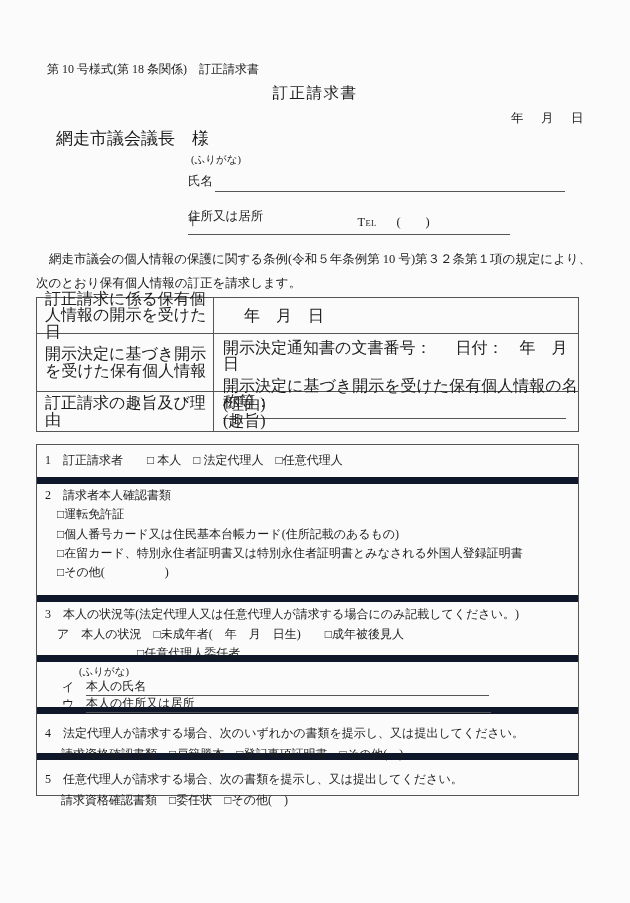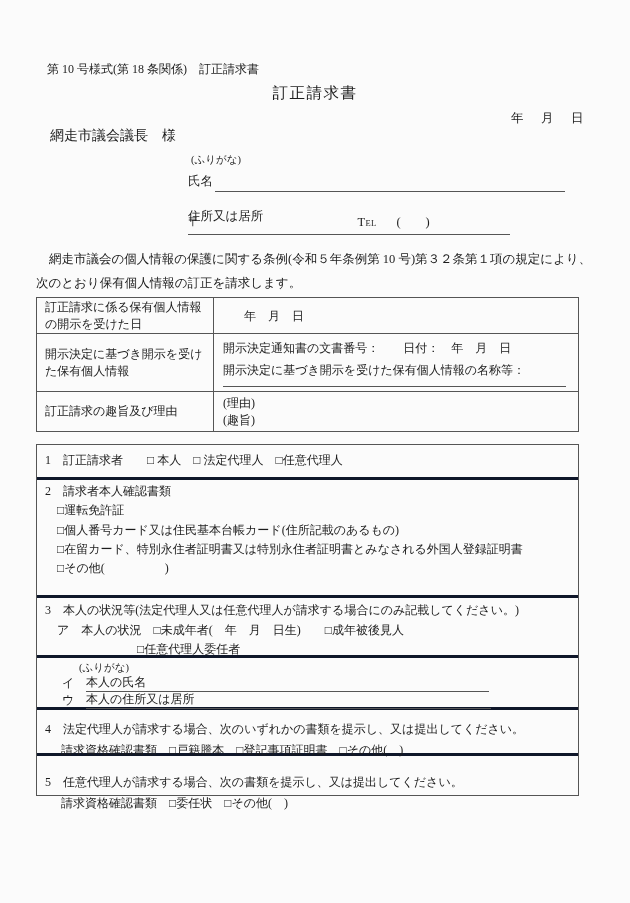--- a/index.html
+++ b/index.html
@@ -7,57 +7,57 @@
   .page {
     position:relative; width:630px; height:903px; background:#fbfbfb;
     font-family:"Liberation Serif","DejaVu Serif",serif; color:#1c1c1c;
     overflow:hidden;
   }
   .abs { position:absolute; }
 
   .form-no   { left:47px;  top:61px;  font-size:12px; }
   .title     { left:0; right:0; top:83px; text-align:center; font-size:15.5px; letter-spacing:1.5px; }
   .date-line { left:511px; top:110px; font-size:12.5px; letter-spacing:2.5px; }
-  .addressee { left:50px;  top:127px; font-size:14px; }
+  .addressee { left:56px;  top:127px; font-size:17px; }
 
   .furigana  { left:191px; top:153px; font-size:10.5px; }
   .name-row  { left:188px; top:172px; width:377px; height:19px; display:flex; align-items:center; font-size:12.5px; }
   .name-row .blank { flex:1; border-bottom:1px solid #555; height:100%; margin-left:2px; }
   .addr-label{ left:188px; top:208px; font-size:12.5px; }
   .postal-row{ left:188px; top:214px; width:322px; height:20px; border-bottom:1px solid #555; font-size:12.5px; }
   .tel { display:inline-block; margin-left:157px; font-size:8.5px; letter-spacing:0.3px; }
   .tel::first-letter { font-size:12.5px; }
   .tel-parens { margin-left:20px; }
 
   .intro { left:36px; top:248px; width:562px; font-size:12.5px; line-height:23.5px; text-indent:13px; }
 
   
-  .t1 { left:36px; top:297px; width:541px; border:1px solid #555; font-size:12px; }
+  .t1 { left:36px; top:297px; width:541px; border:1px solid #555; font-size:16px; }
   .t1r { display:flex; box-sizing:border-box; }
   .bt  { border-top:1px solid #555; }
   .t1c1 { width:177px; border-right:1px solid #555; padding:3px 6px 3px 8px; box-sizing:border-box;
           line-height:16.5px; display:flex; align-items:center; }
   .t1c2 { flex:1; box-sizing:border-box; line-height:16px; }
   .t1r1v{ display:flex; align-items:center; padding-left:30px; }
   .t1l1 { margin:6px 0 0 9px; }
   .datepart { margin-left:24px; }
   .t1l2 { margin:6px 0 0 9px; }
   .t1ul { margin:8px 0 0 9px; width:343px; border-bottom:1px solid #555; }
   .r3v  { padding:3px 0 0 9px; line-height:17px; }
 
   
   .t2 { left:36px; top:444px; width:541px; border:1px solid #555; font-size:12px; }
   .t2r { box-sizing:border-box; }
-  .t2r + .t2r { border-top:3px solid #0f172a; }
+  .t2r + .t2r { border-top:7px solid #0f172a; }
   .r1  { height:32px; padding:7px 0 0 8px; }
   .r2  { height:118px; padding-top:2px; line-height:19.3px; }
   .r3a { height:60px;  padding-top:3px; line-height:19.5px; }
   .r3b { height:52px; }
   .r4  { height:46px; padding-top:9px; line-height:20.5px; }
-  .r5  { height:42px; padding-top:16px; line-height:20.5px; }
+  .r5  { height:42px; padding-top:9px; line-height:20.5px; }
   .pl8   { padding-left:8px; }
   .pl20  { padding-left:20px; }
   .pl24  { padding-left:24px; }
   .pl100 { padding-left:100px; }
   .fur2  { margin:3px 0 0 42px; font-size:10.5px; line-height:13px; }
   .kv-row { display:flex; margin:2px 0 0 25px; height:16px; align-items:flex-end; }
   .kv-row.second { margin-top:1px; }
   .kana   { width:24px; }
   .kv-line { flex:1; border-bottom:1px solid #555; }
 </style>

